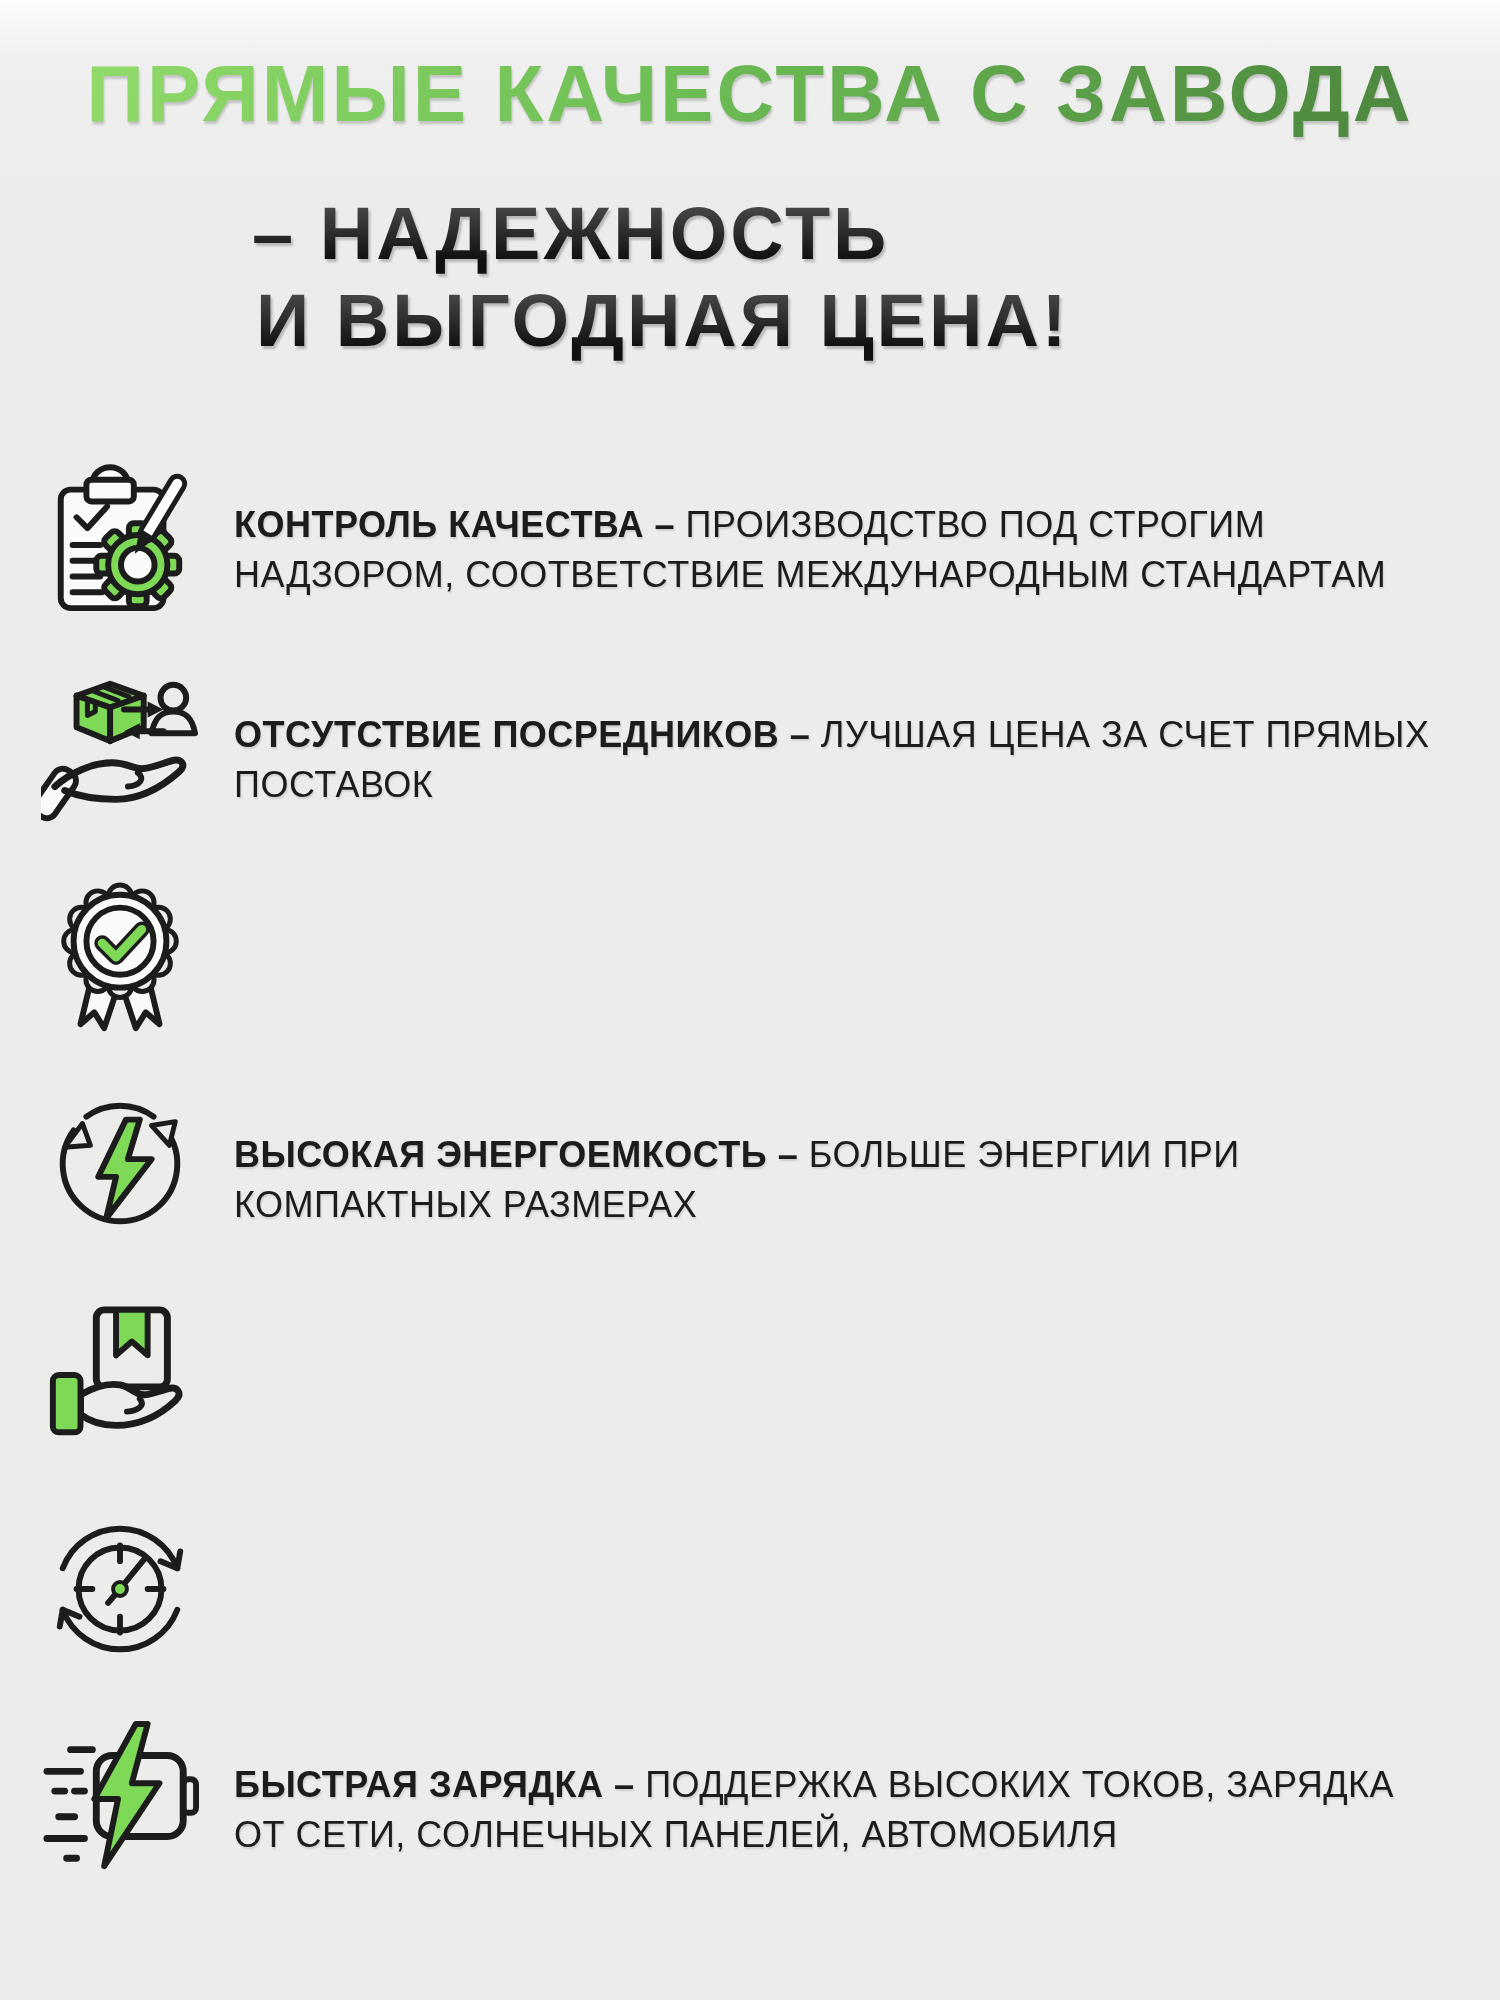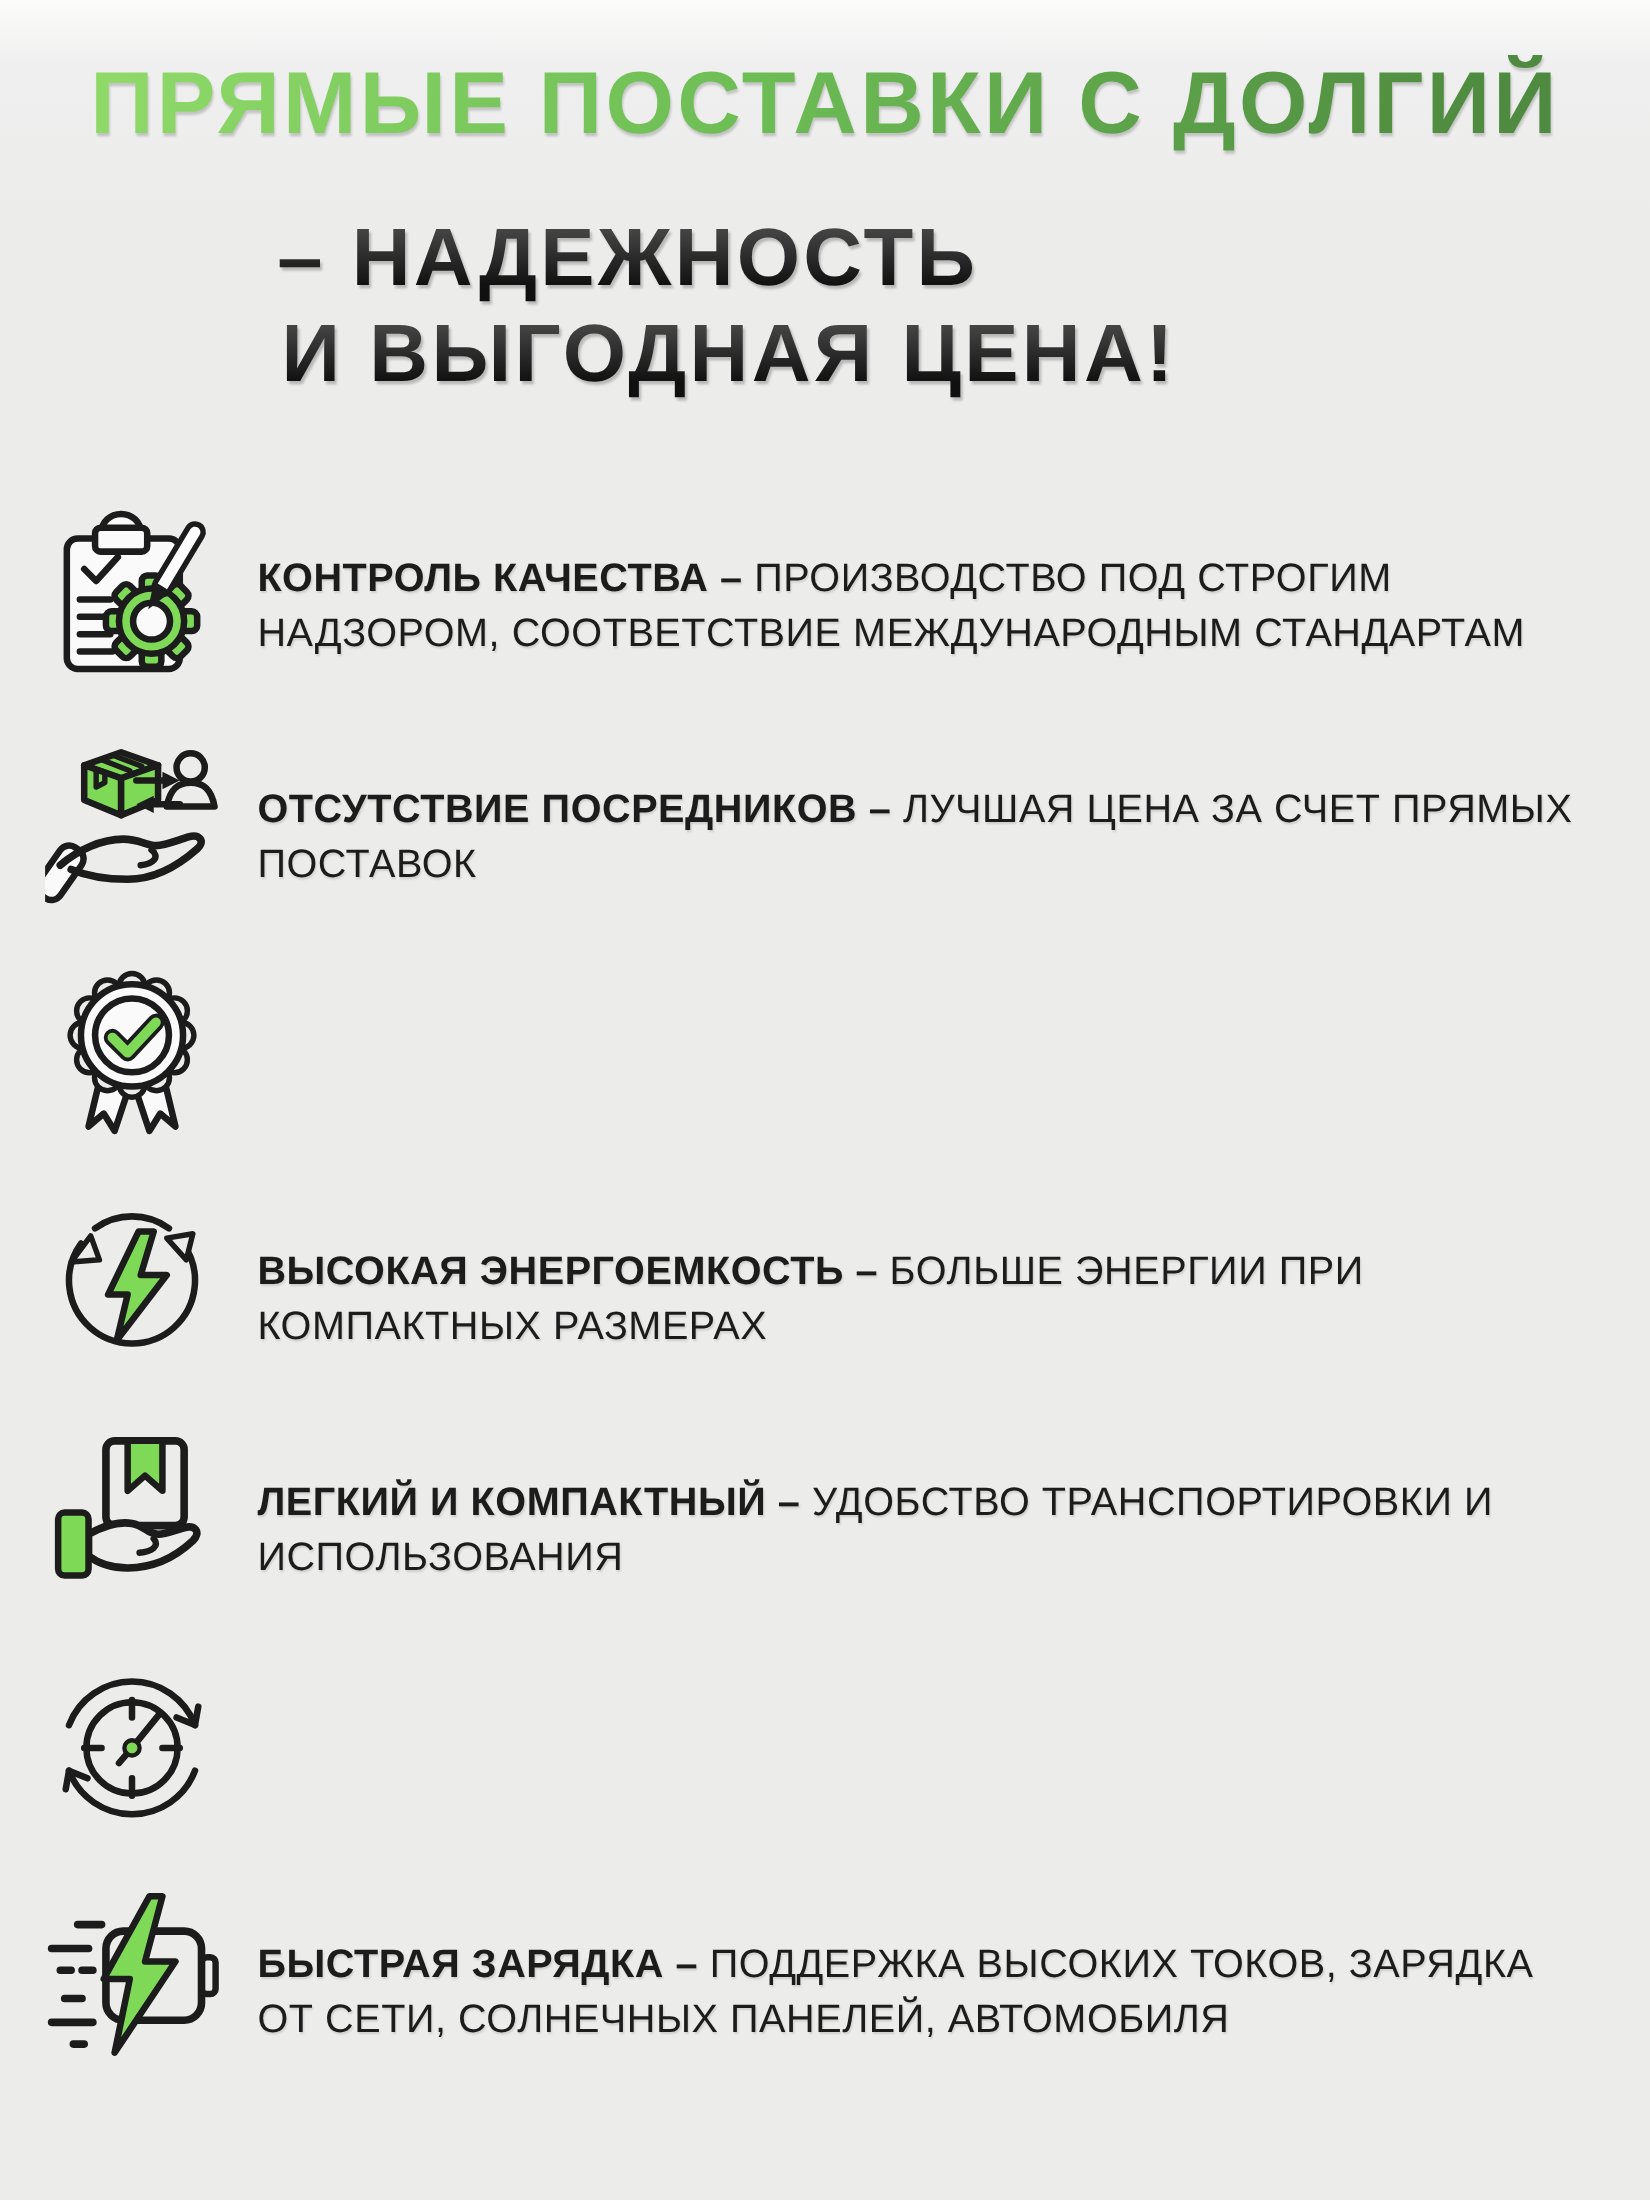--- a/index.html
+++ b/index.html
@@ -66,21 +66,21 @@
   .inkfill{fill:var(--ink);stroke:none;}
   .green{fill:var(--accent-green);stroke:var(--ink);stroke-width:6;stroke-linejoin:round;stroke-linecap:round;}
   .paperf{fill:var(--paper);stroke:var(--ink);stroke-width:6;stroke-linejoin:round;stroke-linecap:round;}
   .bgfill{fill:var(--bg);stroke:var(--ink);stroke-width:5;stroke-linejoin:round;}
 </style>
 </head>
 <body>
 
 <div class="poster">
 
-  <h1 class="headline-green"><span class="grad">ПРЯМЫЕ ПОСТАВКИ С ДОЛГИЙ</span></h1>
+  <h1 class="headline-green"><span class="grad">ПРЯМЫЕ КАЧЕСТВА С ЗАВОДА</span></h1>
 
   <div class="headline-dark">
     <span class="dark-line first"><span class="grad">– НАДЕЖНОСТЬ</span></span>
     <span class="dark-line"><span class="grad">И ВЫГОДНАЯ ЦЕНА!</span></span>
   </div>
 
   <div class="features">
 
     <div class="feature">
       <div class="feature-icon">
@@ -199,21 +199,20 @@
             <rect class="ink" x="56" y="10" width="72" height="78" rx="8"></rect>
             <polygon class="green" stroke-width="5" points="76,10 108,10 108,56 92,42 76,56"></polygon>
           </g>
           <g>
             <path d="M40,96 C54,88 68,84 80,86 C92,88 94,96 104,96 C112,96 120,92 128,90 C138,87 144,94 136,102 C120,117 100,127 76,127 C60,127 48,122 40,116 z" fill="var(--bg)" stroke="var(--ink)" stroke-width="7" stroke-linecap="round" stroke-linejoin="round"></path>
             <path class="ink6" d="M100,100 c6,7 -2,12 -13,13"></path>
             <rect class="green" x="12" y="76" width="28" height="58" rx="6"></rect>
           </g>
         </svg>
       </div>
-      <div class="feature-text"><b>ЛЕГКИЙ И КОМПАКТНЫЙ – </b><span>УДОБСТВО ТРАНСПОРТИРОВКИ И ИСПОЛЬЗОВАНИЯ</span></div>
     </div>
 
     <div class="feature">
       <div class="feature-icon">
         <svg viewBox="0 0 160 160" aria-hidden="true">
           <g>
             <circle class="ink6" cx="80" cy="80" r="42"></circle>
             <path class="ink6" d="M80,36 V52 M80,108 V124 M36,80 H52 M108,80 H124"></path>
             <path class="ink6" d="M80,80 L106,48 M80,80 L68,94"></path>
             <circle cx="80" cy="80" r="7" fill="var(--accent-green)" stroke="var(--ink)" stroke-width="4"></circle>

